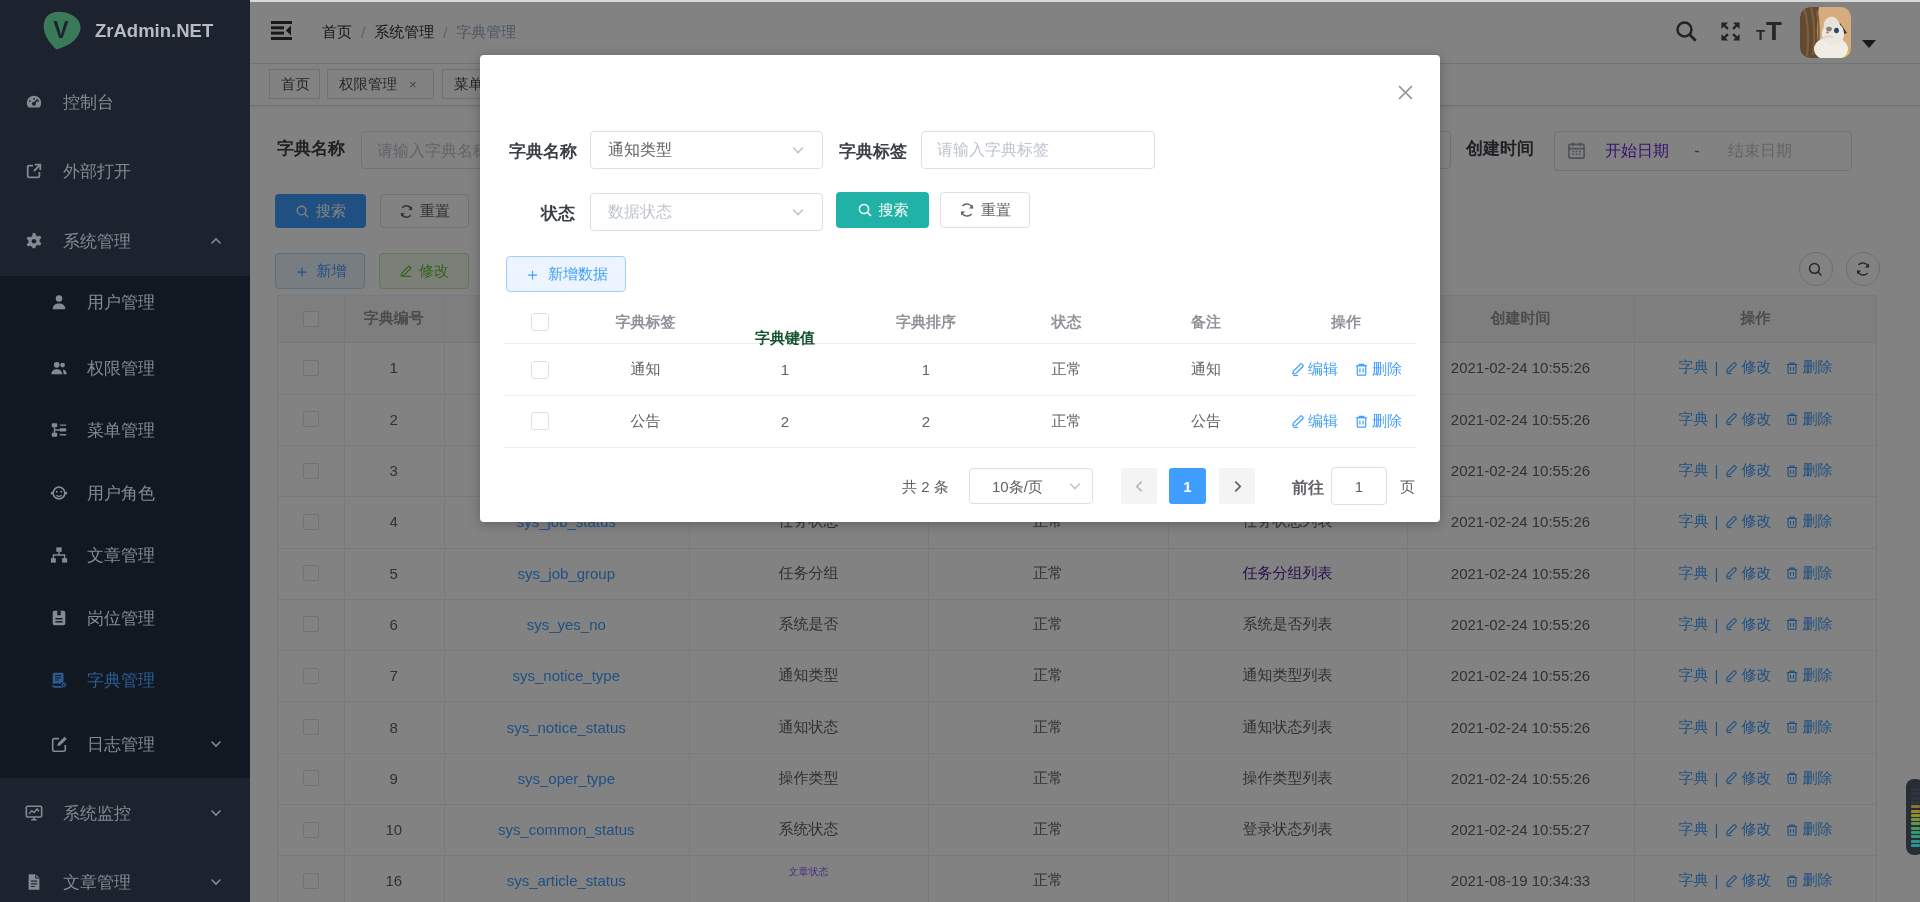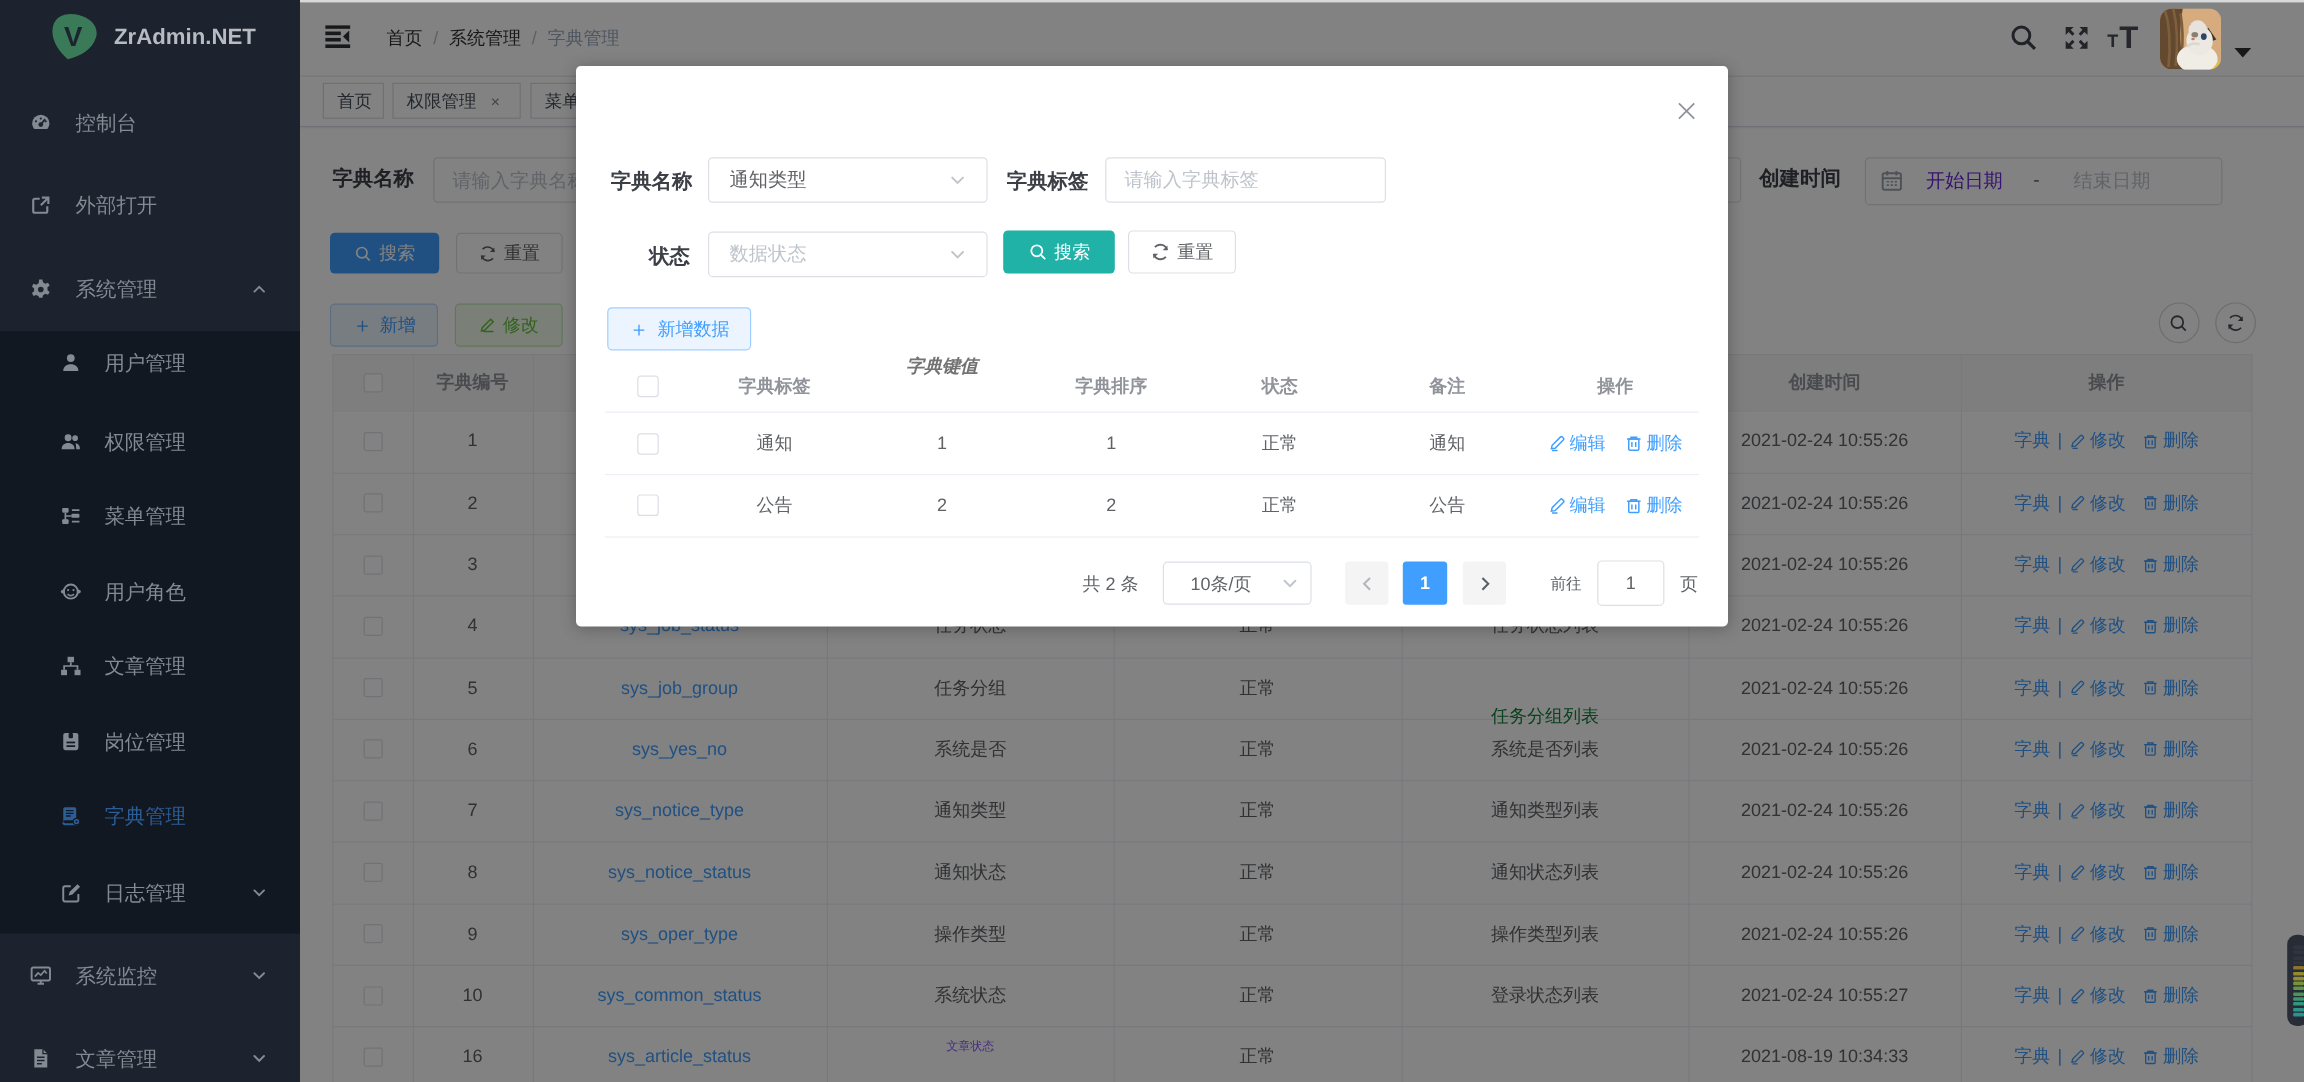--- a/index.html
+++ b/index.html
@@ -309,21 +309,21 @@
       </svg>修改<span style="width:14px;"></span><svg width="14" height="14" viewBox="0 0 16 16" style="margin-right:3px;">
         <path d="M2 4h12 M5.5 4V2.5h5V4" stroke="#409EFF" stroke-width="1.3" fill="none"></path>
         <rect x="3.5" y="4" width="9" height="10" rx="1" stroke="#409EFF" stroke-width="1.3" fill="none"></rect>
         <path d="M6.3 6.8v4.4 M9.7 6.8v4.4" stroke="#409EFF" stroke-width="1.3"></path>
       </svg>删除</div>
 <div class="abs" style="left:52.5px;top:565.15px;width:16px;height:16px;border:1px solid #dcdfe6;border-radius:2px;background:#fff;"></div>
 <div class="abs ct" style="left:94px;top:562.15px;width:99.5px;height:22px;font-size:15px;color:#606266;">5</div>
 <div class="abs ct" style="left:193.5px;top:562.15px;width:245.5px;height:22px;font-size:15px;color:#409EFF;">sys_job_group</div>
 <div class="abs ct" style="left:439px;top:562.15px;width:239px;height:22px;font-size:15px;color:#606266;">任务分组</div>
 <div class="abs ct" style="left:678px;top:562.15px;width:240px;height:22px;font-size:15px;color:#606266;">正常</div>
-<div class="abs ct" style="left:918px;top:562.15px;width:239px;height:22px;font-size:15px;color:#15803d;margin-top:24px;">任务分组列表</div>
+<div class="abs ct" style="left:918px;top:562.15px;width:239px;height:22px;font-size:15px;color:#4c1d95;">任务分组列表</div>
 <div class="abs ct" style="left:1157px;top:562.15px;width:227px;height:22px;font-size:15px;color:#606266;">2021-02-24 10:55:26</div>
 <div class="abs ct" style="left:1384px;top:562.15px;width:243px;height:22px;font-size:15px;color:#409EFF;">字典<span style="margin:0 6px;color:#409EFF;">|</span><svg width="14" height="14" viewBox="0 0 16 16" style="margin-right:3px;">
         <path d="M3 12.7l.7-3 7.5-7.5a1 1 0 0 1 1.4 0l1.2 1.2a1 1 0 0 1 0 1.4L6.3 12.3z" stroke="#409EFF" stroke-width="1.3" fill="none"></path>
         <path d="M3.5 14.4h5" stroke="#409EFF" stroke-width="1.3"></path>
       </svg>修改<span style="width:14px;"></span><svg width="14" height="14" viewBox="0 0 16 16" style="margin-right:3px;">
         <path d="M2 4h12 M5.5 4V2.5h5V4" stroke="#409EFF" stroke-width="1.3" fill="none"></path>
         <rect x="3.5" y="4" width="9" height="10" rx="1" stroke="#409EFF" stroke-width="1.3" fill="none"></rect>
         <path d="M6.3 6.8v4.4 M9.7 6.8v4.4" stroke="#409EFF" stroke-width="1.3"></path>
       </svg>删除</div>
 <div class="abs" style="left:52.5px;top:616.4499999999999px;width:16px;height:16px;border:1px solid #dcdfe6;border-radius:2px;background:#fff;"></div>
@@ -476,21 +476,21 @@
       <path d="M13.6 6.4A6 6 0 0 0 3.4 3.9 M2.4 9.6a6 6 0 0 0 10.2 2.5" stroke="#606266" stroke-width="1.5" fill="none"></path>
       <path d="M13.9 2.5v4h-4z" fill="#606266"></path>
       <path d="M2.1 13.5v-4h4z" fill="#606266"></path>
     </svg>重置</div>
 <div class="abs ct" style="left:506px;top:256px;width:120px;height:36px;background:#ecf5ff;border:1px solid #a0cfff;border-radius:4px;color:#409EFF;font-size:15px;z-index:21;"><span style="font-size:17px;margin-right:7px;">＋</span>新增数据</div>
 <div class="abs" style="left:504px;top:343px;width:912px;height:1px;background:#ebeef5;z-index:21;"></div>
 <div class="abs" style="left:504px;top:394.7px;width:912px;height:1px;background:#ebeef5;z-index:21;"></div>
 <div class="abs" style="left:504px;top:446.5px;width:912px;height:1px;background:#ebeef5;z-index:21;"></div>
 <div class="abs" style="left:531px;top:313px;width:18px;height:18px;border:1px solid #dcdfe6;border-radius:3px;background:#fff;z-index:21;"></div>
 <div class="abs ct" style="left:576px;top:311px;width:139px;height:22px;font-size:15px;font-weight:bold;color:#909399;z-index:21;">字典标签</div>
-<div class="abs ct" style="left:715px;top:294px;width:140px;height:22px;font-size:15px;font-weight:bold;color:#737373;z-index:21;font-style:italic;">字典键值</div>
+<div class="abs ct" style="left:715px;top:327px;width:140px;height:22px;font-size:15px;font-weight:bold;color:#14532d;z-index:21;">字典键值</div>
 <div class="abs ct" style="left:855px;top:311px;width:142px;height:22px;font-size:15px;font-weight:bold;color:#909399;z-index:21;">字典排序</div>
 <div class="abs ct" style="left:997px;top:311px;width:139px;height:22px;font-size:15px;font-weight:bold;color:#909399;z-index:21;">状态</div>
 <div class="abs ct" style="left:1136px;top:311px;width:140px;height:22px;font-size:15px;font-weight:bold;color:#909399;z-index:21;">备注</div>
 <div class="abs ct" style="left:1276px;top:311px;width:140px;height:22px;font-size:15px;font-weight:bold;color:#909399;z-index:21;">操作</div>
 <div class="abs" style="left:531px;top:360.5px;width:18px;height:18px;border:1px solid #dcdfe6;border-radius:3px;background:#fff;z-index:21;"></div>
 <div class="abs ct" style="left:576px;top:358.5px;width:139px;height:22px;font-size:15px;color:#606266;z-index:21;">通知</div>
 <div class="abs ct" style="left:715px;top:358.5px;width:140px;height:22px;font-size:15px;color:#606266;z-index:21;">1</div>
 <div class="abs ct" style="left:855px;top:358.5px;width:142px;height:22px;font-size:15px;color:#606266;z-index:21;">1</div>
 <div class="abs ct" style="left:997px;top:358.5px;width:139px;height:22px;font-size:15px;color:#606266;z-index:21;">正常</div>
 <div class="abs ct" style="left:1136px;top:358.5px;width:140px;height:22px;font-size:15px;color:#606266;z-index:21;">通知</div>
@@ -526,14 +526,14 @@
     <svg width="13" height="13" viewBox="0 0 12 12">
       <path d="M8 1.5L3.5 6L8 10.5" stroke="#b3b6bb" stroke-width="1.6" fill="none"></path>
     </svg>
   </div>
 <div class="abs ct" style="left:1169px;top:468px;width:37px;height:36px;background:#409EFF;border-radius:3px;color:#fff;font-size:15px;font-weight:bold;z-index:21;">1</div>
 <div class="abs ct" style="left:1219px;top:468px;width:36px;height:36px;background:#f4f4f5;border-radius:3px;z-index:21;">
     <svg width="13" height="13" viewBox="0 0 12 12">
       <path d="M4 1.5L8.5 6L4 10.5" stroke="#5a5e66" stroke-width="1.6" fill="none"></path>
     </svg>
   </div>
-<div class="abs" style="left:1292px;top:478px;font-size:13px;color:#606266;z-index:21;">前往</div>
+<div class="abs" style="left:1292px;top:478px;font-size:16px;color:#606266;z-index:21;font-weight:bold;">前往</div>
 <div class="abs ct" style="left:1331px;top:467px;width:56px;height:38px;border:1px solid #dcdfe6;border-radius:4px;background:#fff;font-size:15px;color:#606266;z-index:21;">1</div>
 <div class="abs" style="left:1400px;top:478px;font-size:15px;color:#606266;z-index:21;">页</div>
 </body></html>

